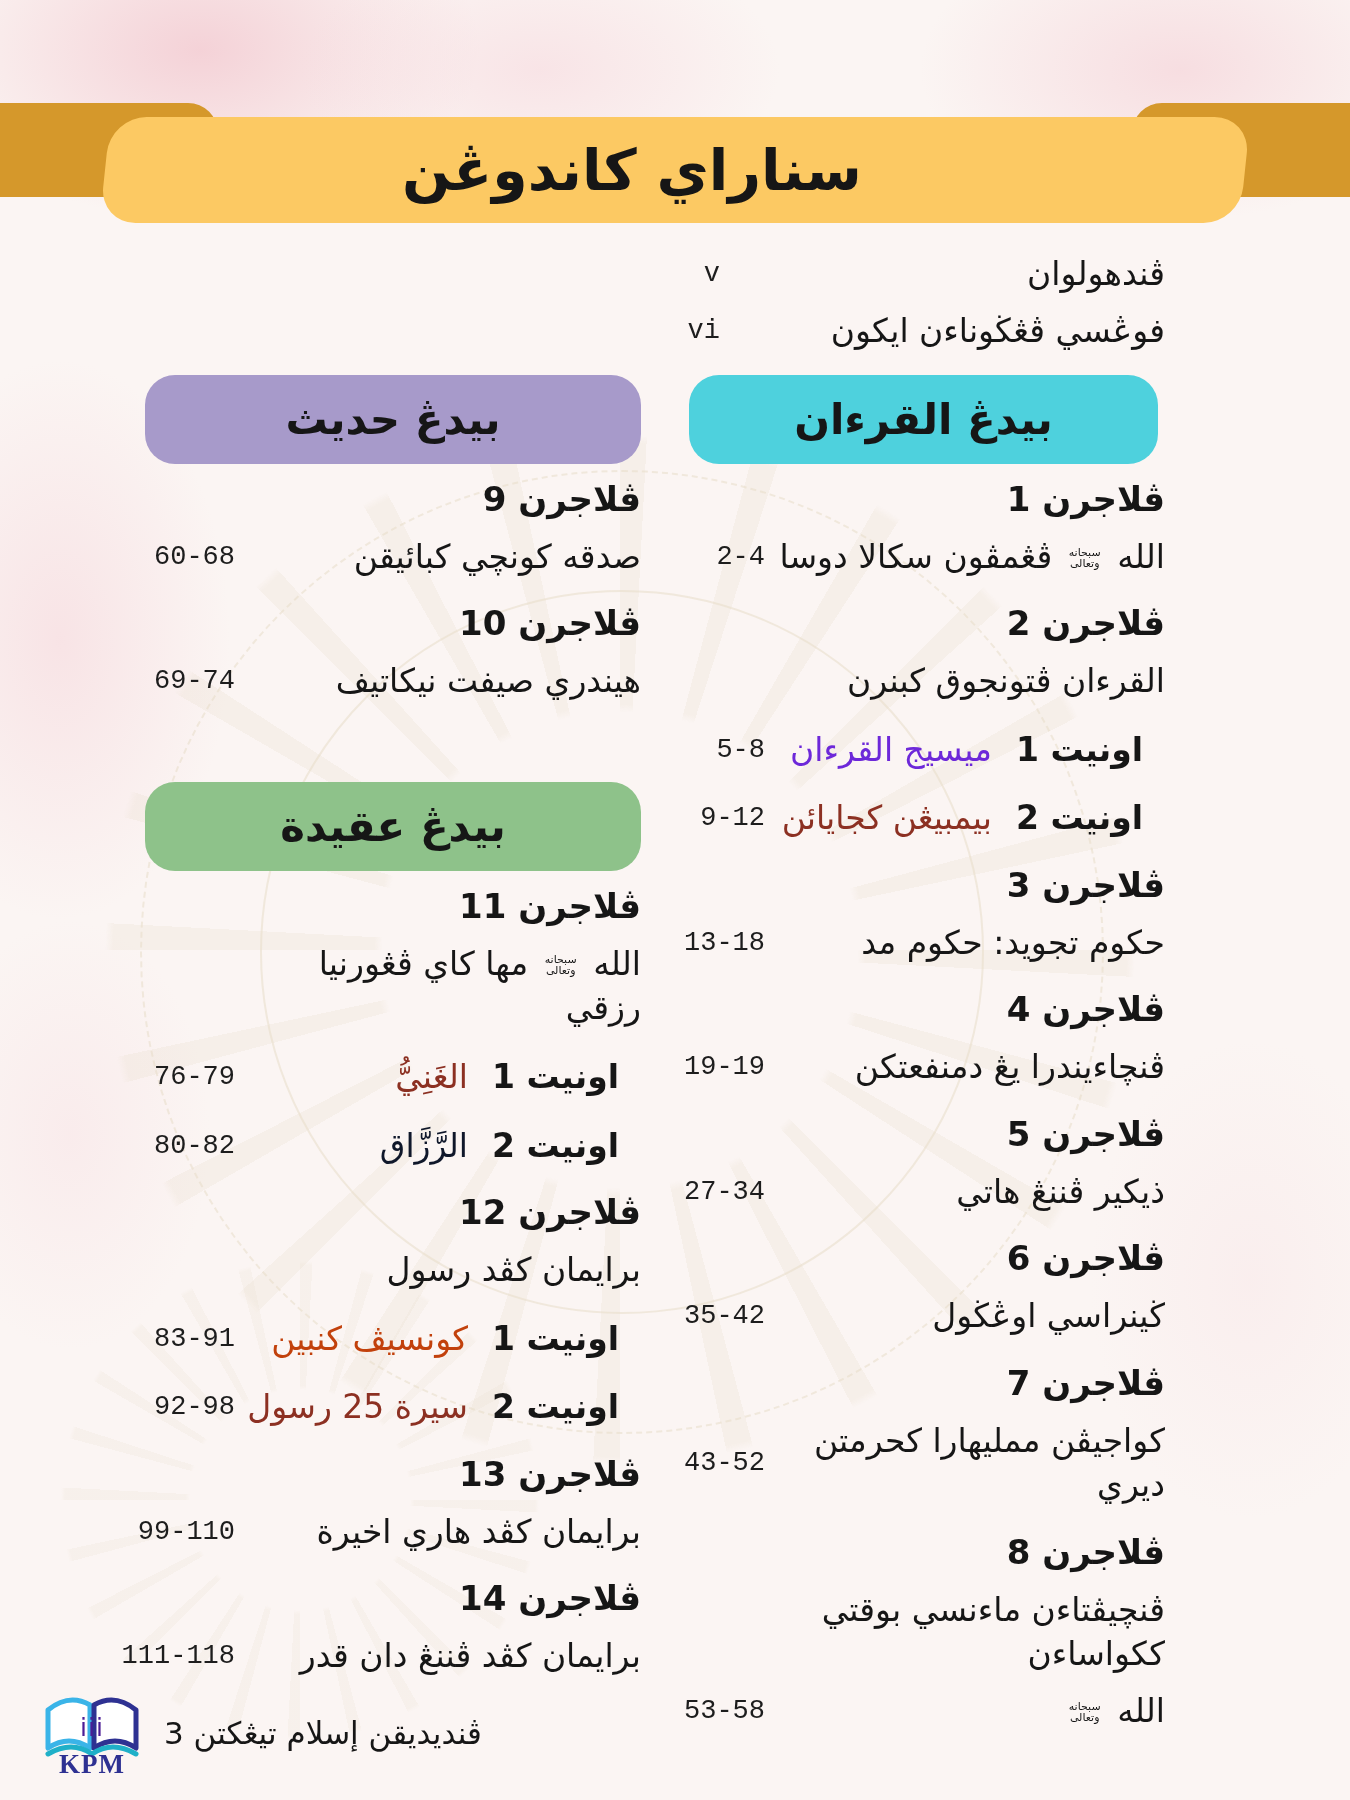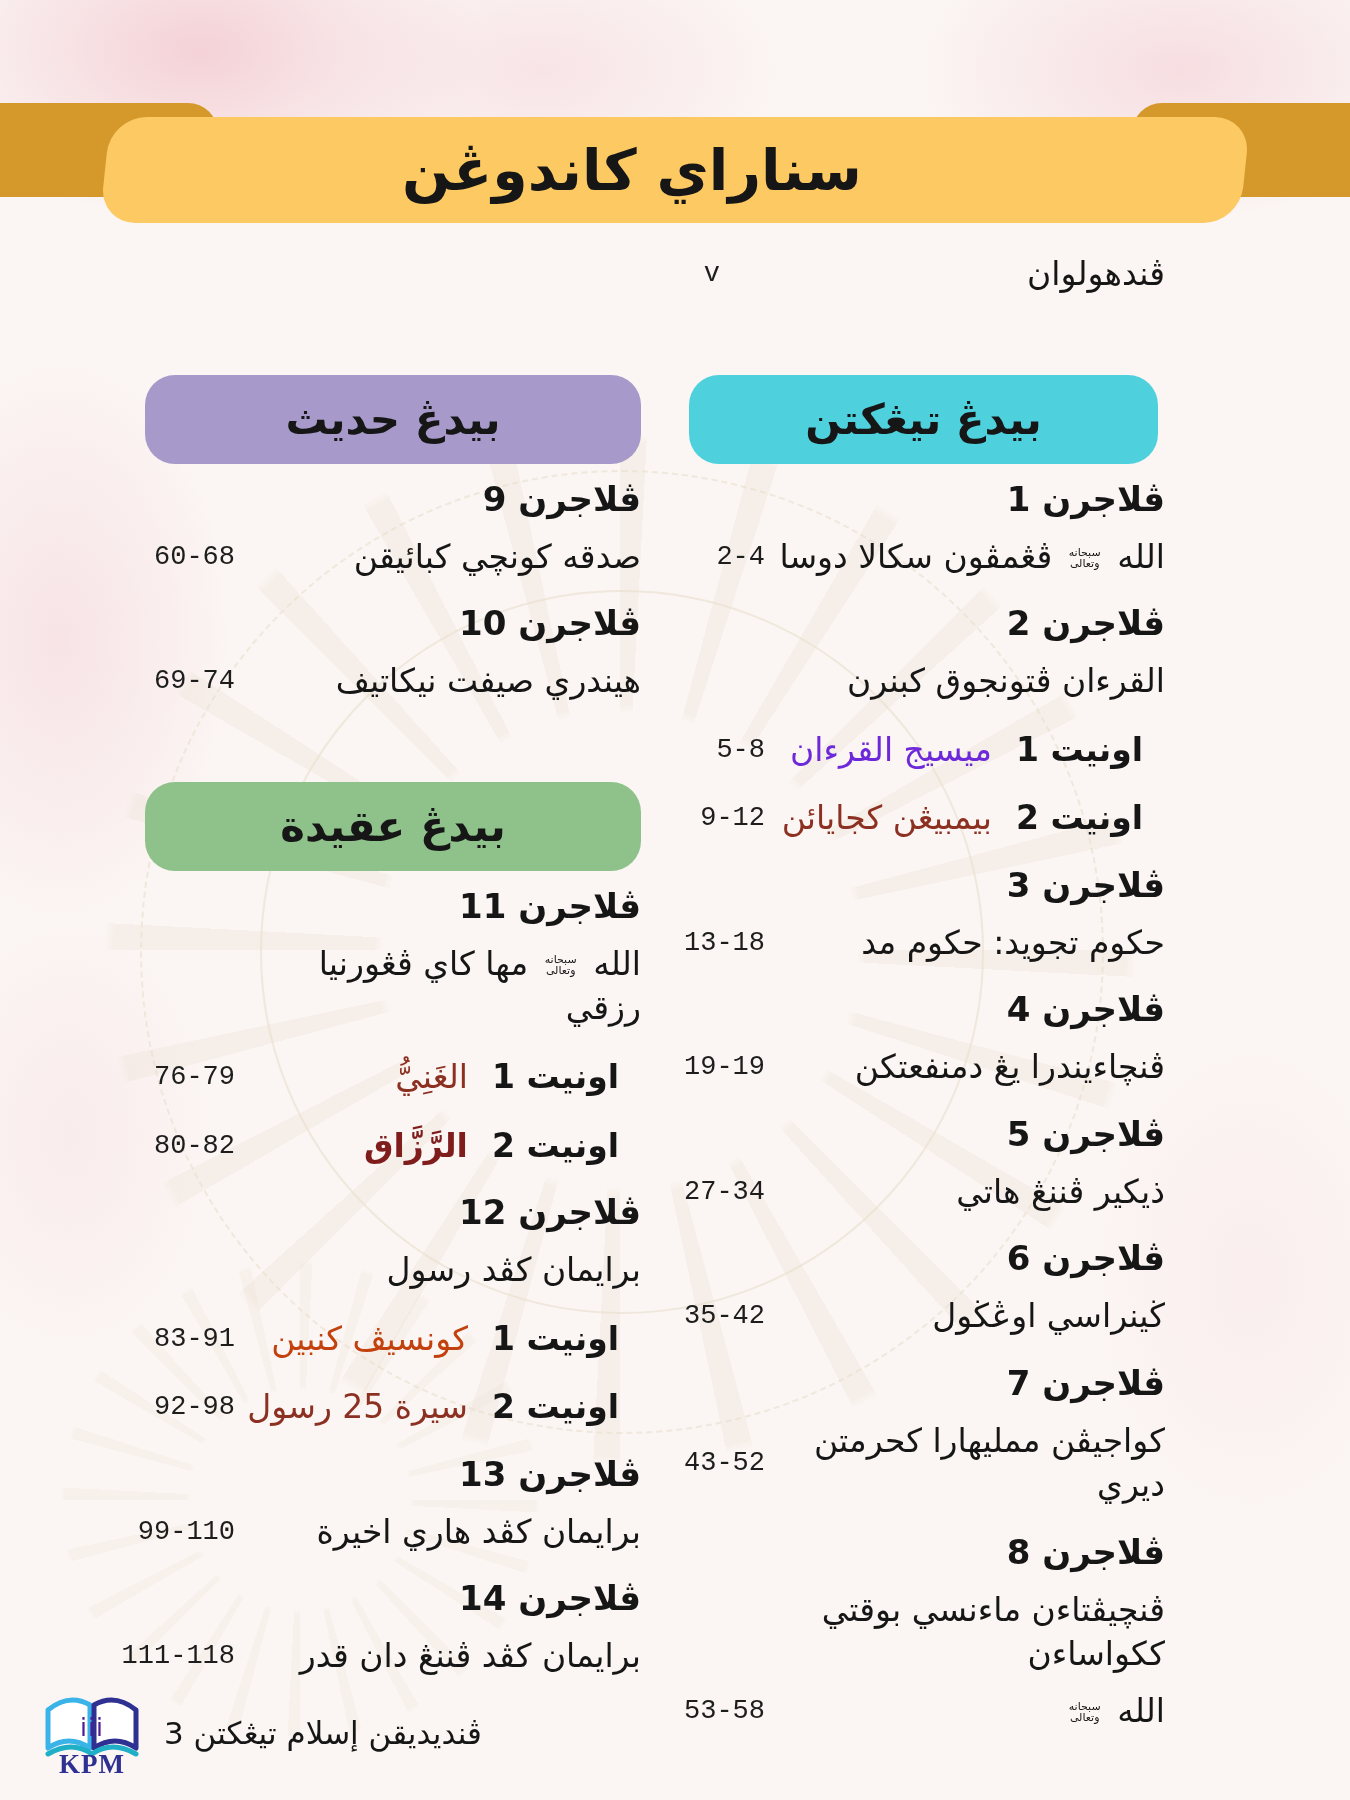--- a/index.html
+++ b/index.html
@@ -88,23 +88,27 @@
 <div class="tab tabR" id="tabR" style="background: rgb(213, 152, 43);"></div>
 <div class="banner" id="banner" style="background: rgb(252, 201, 99);">
   <div class="t">سناراي كاندوڠن</div>
 </div>
 
 <div class="intro">
   <div class="row line">
     <span class="pages" dir="ltr">v</span>
     <span class="txt">ڤندهولوان</span>
   </div>
+  <div class="row line">
+    <span class="pages" dir="ltr">vi</span>
+    <span class="txt">فوڠسي ڤڠڬوناءن ايكون</span>
+  </div>
 </div>
 
-<div class="sechead" id="head-quran" style="background: rgb(78, 209, 221);">بيدڠ تيڠكتن</div>
+<div class="sechead" id="head-quran" style="background: rgb(78, 209, 221);">بيدڠ القرءان</div>
 <div class="sechead" id="head-hadith" style="background: rgb(167, 154, 202);">بيدڠ حديث</div>
 <div class="sechead" id="head-akidah" style="background: rgb(142, 194, 138);">بيدڠ عقيدة</div>
 
 <div class="col" id="col-quran">
     <div class="row chapter">
       <span class="ch">ڤلاجرن 1</span>
     </div>
     <div class="row line">
       <span class="pages" dir="ltr">2-4</span>
       <span class="txt">الله <span class="swt">
@@ -203,21 +207,21 @@
           <span>سبحانه</span>
           <span>وتعالى</span>
         </span> مها كاي ڤڠورنيا رزقي</span>
     </div>
     <div class="row unit">
       <span class="pages" dir="ltr">76-79</span>
       <span class="txt"><span class="ulab">اونيت 1</span><span class="utitle" style="color: rgb(140, 48, 34);">الغَنِيُّ</span></span>
     </div>
     <div class="row unit">
       <span class="pages" dir="ltr">80-82</span>
-      <span class="txt"><span class="ulab">اونيت 2</span><span class="utitle" style="color: #7f1d1d; font-weight: bold;">الرَّزَّاق</span></span>
+      <span class="txt"><span class="ulab">اونيت 2</span><span class="utitle" style="color: #0f172a;">الرَّزَّاق</span></span>
     </div>
     <div class="row chapter">
       <span class="ch">ڤلاجرن 12</span>
     </div>
     <div class="row line">
       <span class="pages" dir="ltr"></span>
       <span class="txt">برايمان كڤد رسول</span>
     </div>
     <div class="row unit">
       <span class="pages" dir="ltr">83-91</span>

